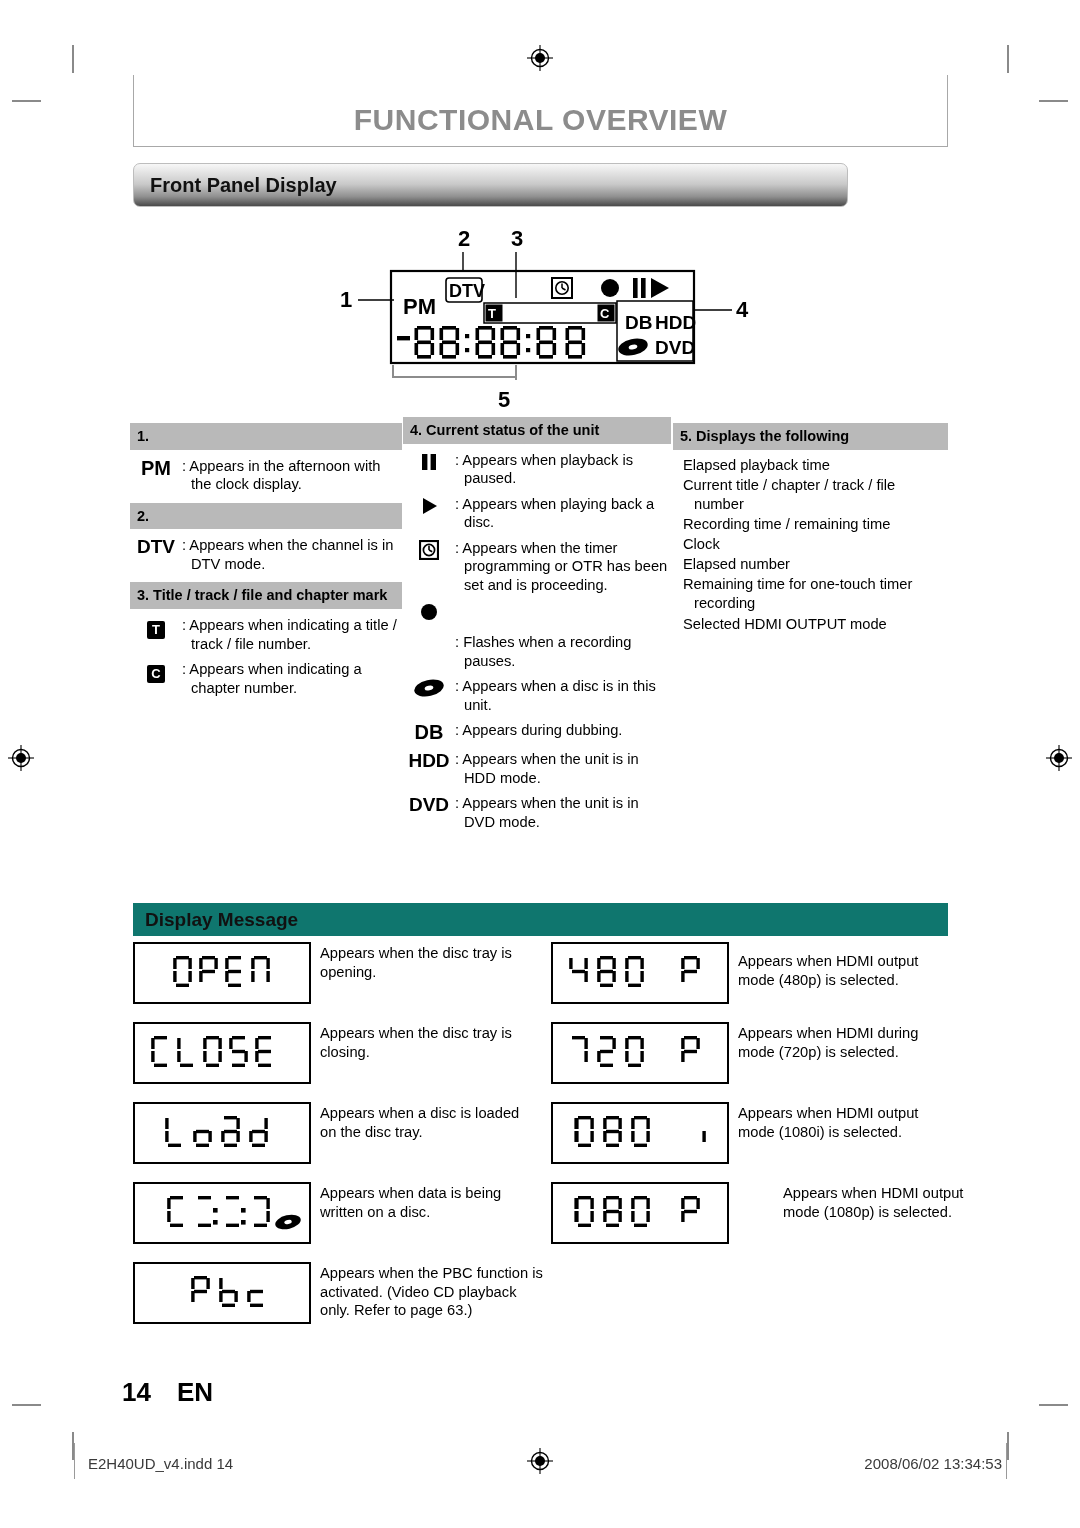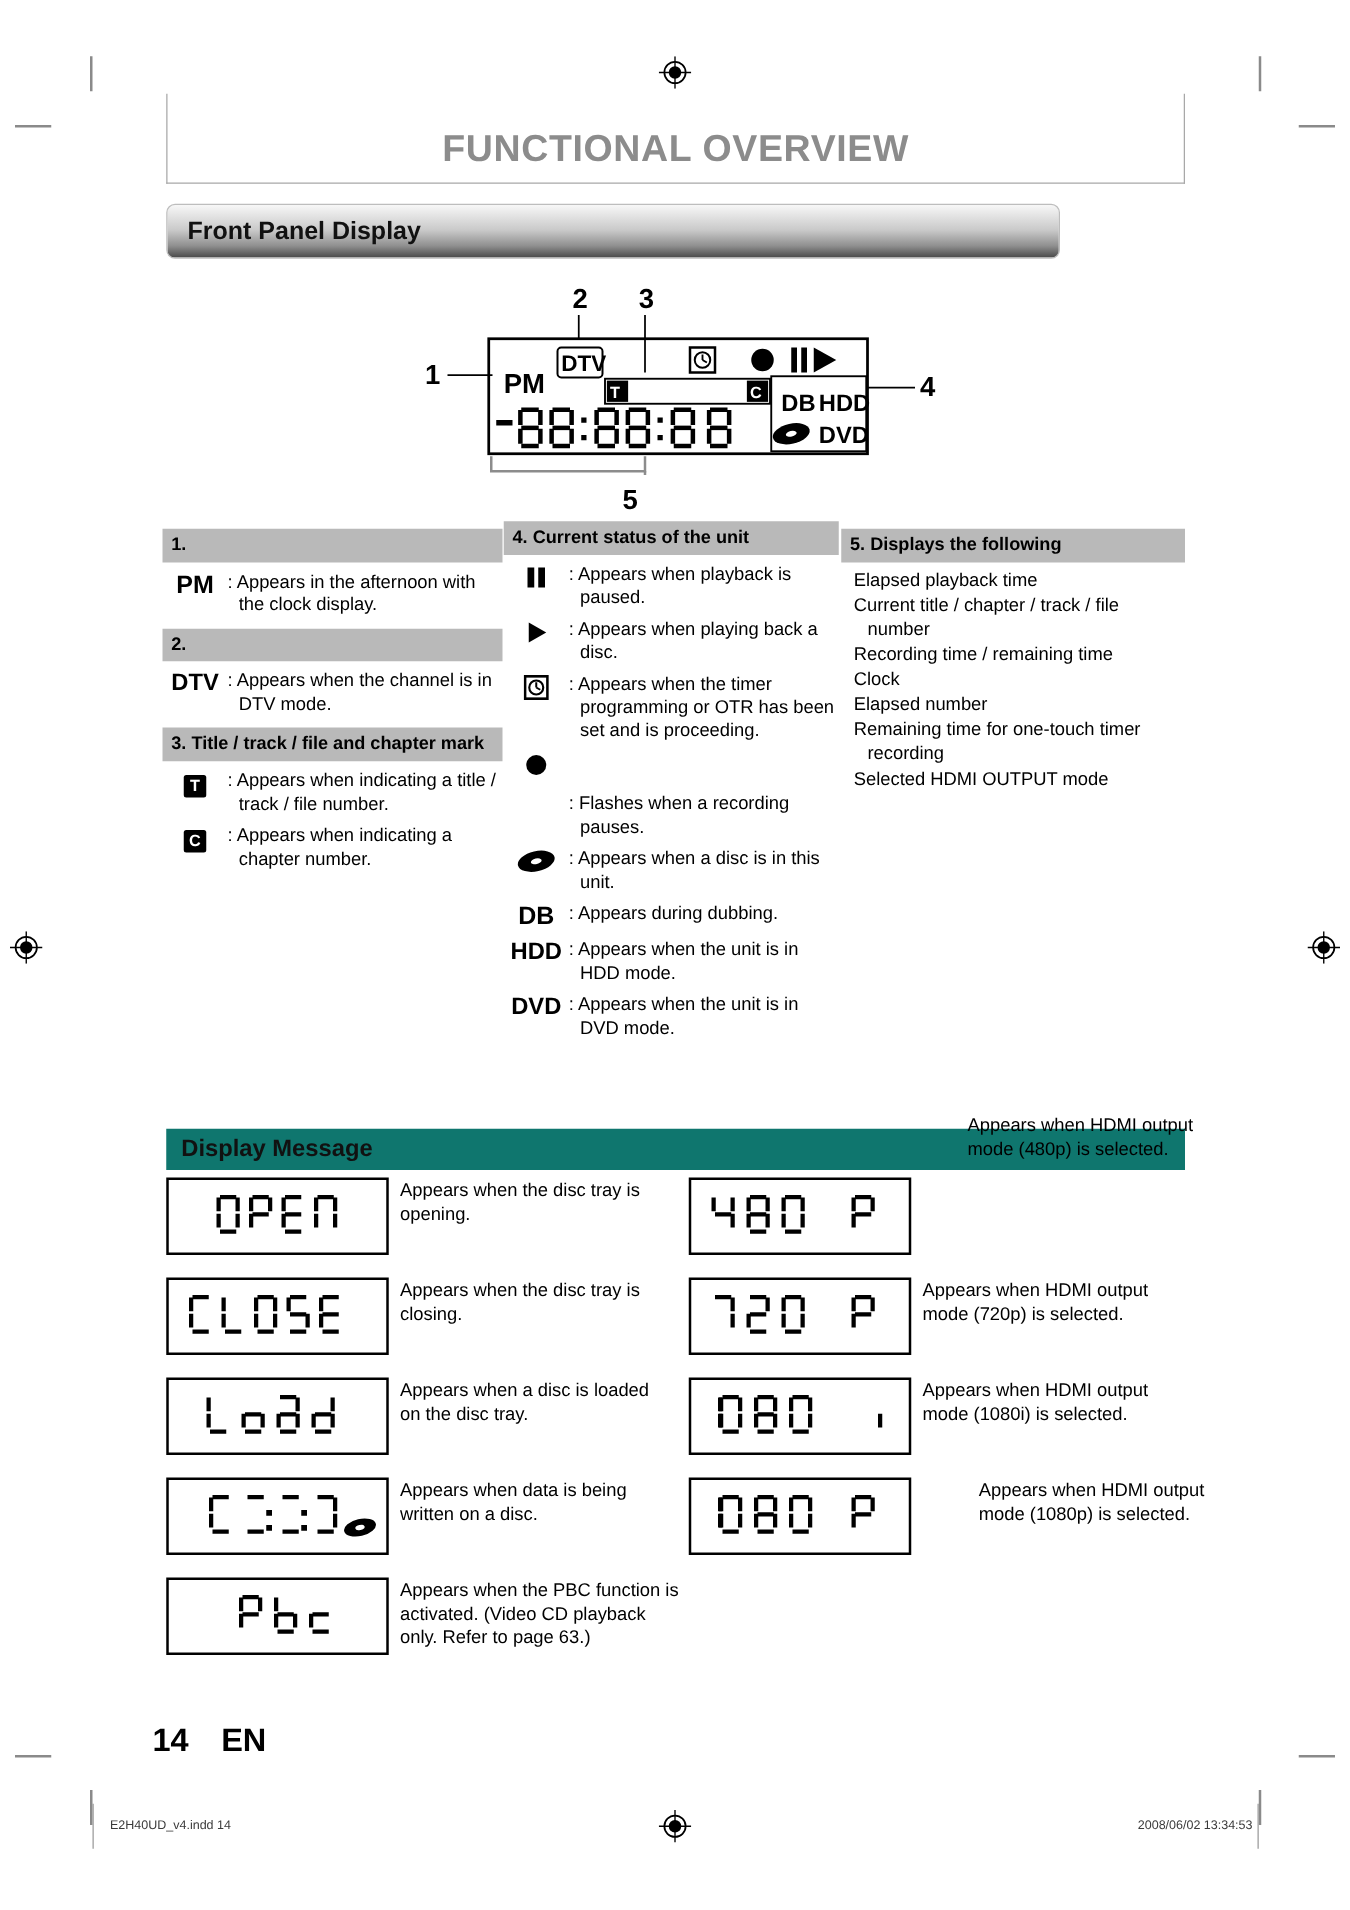--- a/index.html
+++ b/index.html
@@ -94,21 +94,21 @@
   }
   .dm-text{
     position:absolute;font-size:14.7px;line-height:1.26;
   }
 
   
   .pageno{
     position:absolute;left:122px;top:1377px;font-size:26px;font-weight:bold;
   }
   .pageno .en{margin-left:26px;}
-  .foot{position:absolute;font-size:10px;color:#3a3a3a;}
+  .foot{position:absolute;font-size:15px;color:#3a3a3a;}
   .foot-l{left:88px;top:1455px;}
   .foot-r{right:78px;top:1455px;}
   .foot-rule{position:absolute;background:#9a9a9a;width:1px;height:36px;}
 </style>
 </head>
 <body>
 
 <div class="page">
 
   <div class="crop" style="left:72px;top:45px;width:1.5px;height:28px;"></div>
@@ -600,21 +600,21 @@
           <g transform="translate(128,12)">
               <rect x="3" y="0" width="13" height="3.4"></rect>
               <rect x="0.2" y="2" width="3.4" height="11"></rect>
               <rect x="15.4" y="2" width="3.4" height="11"></rect>
               <rect x="3" y="13.8" width="13" height="3.4"></rect>
               <rect x="0.2" y="15" width="3.4" height="11"></rect>
             </g>
         </g>
       </svg>
     </div>
-    <div class="dm-text" style="left:738px;top:892px;width:205px;margin-left:36px;">Appears when HDMI output mode (480p) is selected.</div>
+    <div class="dm-text" style="left:738px;top:952px;width:205px;">Appears when HDMI output mode (480p) is selected.</div>
 
     <div class="dm-box" style="left:551px;top:1022px;width:178px;height:62px;">
       <svg width="174" height="58" viewBox="0 0 174 58">
         <g fill="#000">
           <g transform="translate(16,12)">
               <rect x="3" y="0" width="13" height="3.4"></rect>
               <rect x="15.4" y="2" width="3.4" height="11"></rect>
               <rect x="15.4" y="15" width="3.4" height="11"></rect>
             </g>
           <g transform="translate(44,12)">
@@ -635,21 +635,21 @@
           <g transform="translate(128,12)">
               <rect x="3" y="0" width="13" height="3.4"></rect>
               <rect x="0.2" y="2" width="3.4" height="11"></rect>
               <rect x="15.4" y="2" width="3.4" height="11"></rect>
               <rect x="3" y="13.8" width="13" height="3.4"></rect>
               <rect x="0.2" y="15" width="3.4" height="11"></rect>
             </g>
         </g>
       </svg>
     </div>
-    <div class="dm-text" style="left:738px;top:1024px;width:205px;">Appears when HDMI output mode (720p) is selected.</div>
+    <div class="dm-text" style="left:738px;top:1024px;width:205px;">Appears when HDMI during mode (720p) is selected.</div>
 
     <div class="dm-box" style="left:551px;top:1102px;width:178px;height:62px;">
       <svg width="174" height="58" viewBox="0 0 174 58">
         <g fill="#000">
           <g transform="translate(6,12)">
               <rect x="15.4" y="2" width="3.4" height="11"></rect>
               <rect x="15.4" y="15" width="3.4" height="11"></rect>
             </g>
           <g transform="translate(22,12)">
               <rect x="3" y="0" width="13" height="3.4"></rect>

